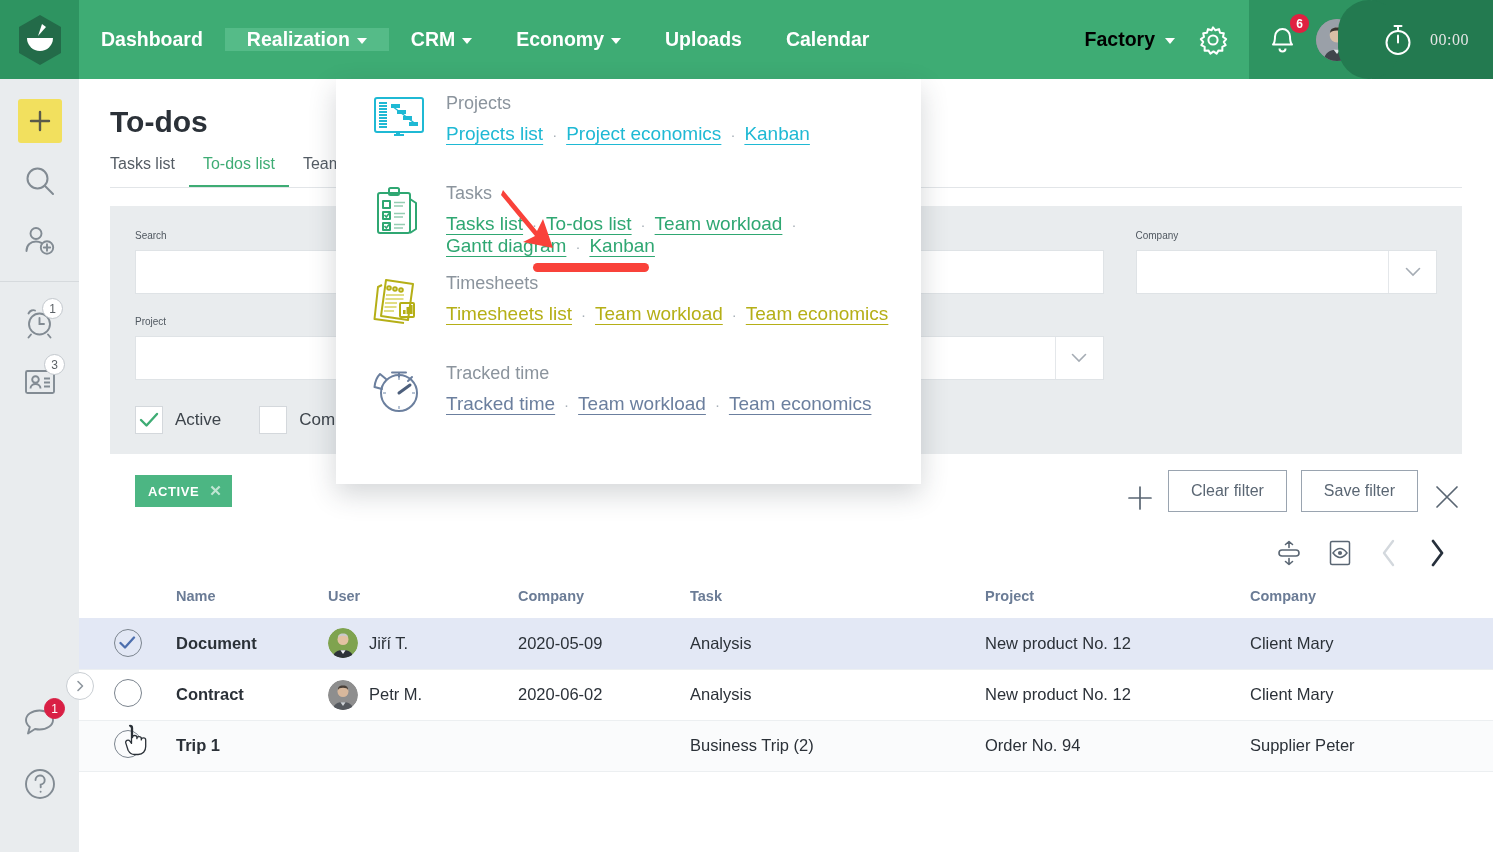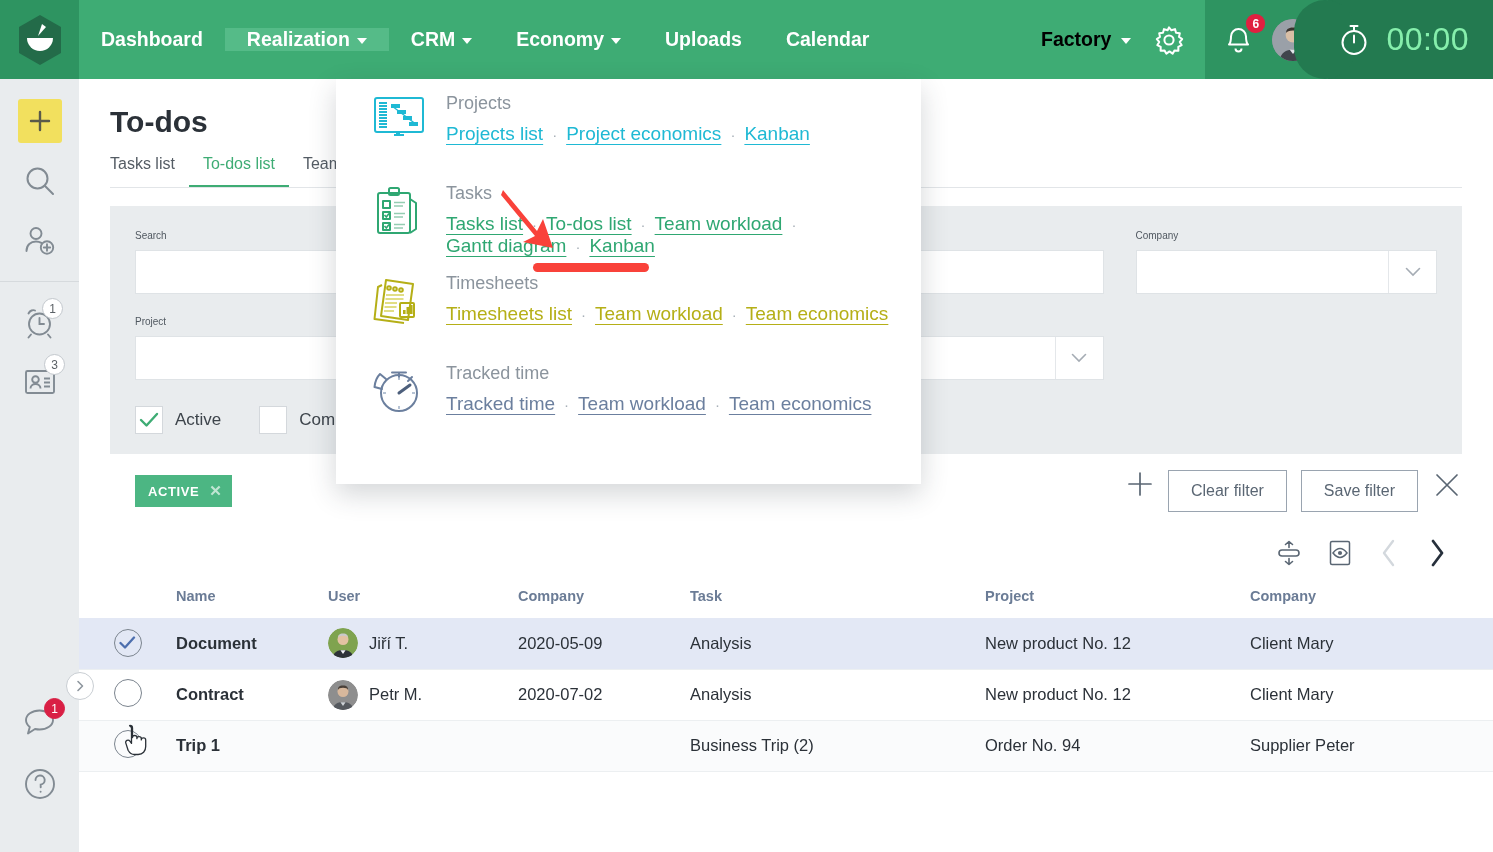--- a/index.html
+++ b/index.html
@@ -54,21 +54,21 @@
     background: #8d9299; cursor: pointer;
   }
   .timer-block {
     background: #237a50; display: flex; align-items: center; gap: 14px;
     padding: 0 24px 0 8px; position: relative;
   }
   .timer-block::before {
     content:""; position:absolute; left:-34px; top:0; width: 62px; height: 79px;
     background: #237a50; border-radius: 50%/40%;
   }
-  .timer-text { color: #86efac; font-size: 32px; position: relative; z-index: 2; letter-spacing: .5px;}
+  .timer-text { color: #e5e5e5; font-size: 16px; position: relative; z-index: 2; letter-spacing: .5px; font-family: Liberation Serif, serif;}
 
   
   .rail {
     position: absolute; left: 0; top: 79px; width: 79px; height: 773px;
     background: #e9ecee; z-index: 20;
   }
   .rail-icon {
     width: 79px; height: 60px; display:flex; align-items:center; justify-content:center;
     cursor: pointer; position: relative;
   }
@@ -128,21 +128,21 @@
 
   .chip-row {
     margin: 0 31px; padding: 16px 0 10px 25px; display:flex; align-items:center;
   }
   .chip {
     background: #4cb683; color: #fff; font-size: 13px; font-weight: bold;
     letter-spacing: .6px; padding: 7px 10px 7px 13px; display:flex; align-items:center; gap:10px;
     cursor: pointer;
   }
   .chip-x { opacity: .65; font-size: 15px; }
-  .chip-actions { margin-left: auto; display:flex; align-items:flex-start; gap: 14px; }
+  .chip-actions { margin-left: auto; display:flex; align-items:flex-end; gap: 14px; }
   .btn-outline {
     border: 1px solid #9aa4b0; background: transparent; color: #5a6673;
     font-size: 16px; padding: 11px 22px; cursor: pointer; font-family: inherit;
   }
   .icon-btn { cursor: pointer; display:flex; align-items:center; justify-content:center; }
 
   .table-toolbar {
     display:flex; justify-content:flex-end; align-items:center; gap: 26px;
     padding: 16px 45px 10px 0;
   }
@@ -543,21 +543,21 @@
                   <circle cx="15" cy="15" r="15" fill="#8e8e8e"></circle>
                   <circle cx="15" cy="11.5" r="5.5" fill="#d8b89c"></circle>
                   <path d="M15 5.5c3.8 0 5.4 2 5 4.4-.5-1.3-2.3-2.2-5-2.2s-4.5.9-5 2.2c-.4-2.4 1.2-4.4 5-4.4z" fill="#4a4038"></path>
                   <path d="M4.5 30c.8-5.6 4.8-8 10.5-8s9.7 2.4 10.5 8z" fill="#55595e"></path>
                   <path d="M12.4 22.2h5.2L15 26z" fill="#cfd3d7"></path>
                 </svg>
               </span>
               <span>Petr M.</span>
             </div>
           </td>
-          <td class="col-deadline">2020-07-02</td>
+          <td class="col-deadline">2020-06-02</td>
           <td class="col-task">Analysis</td>
           <td class="col-project">New product No. 12</td>
           <td>Client Mary</td>
         </tr>
 
         <tr class="data-row row-alt">
           <td class="col-chk">
             <span class="radio-circle"></span>
           </td>
           <td class="col-name">Trip 1</td>

